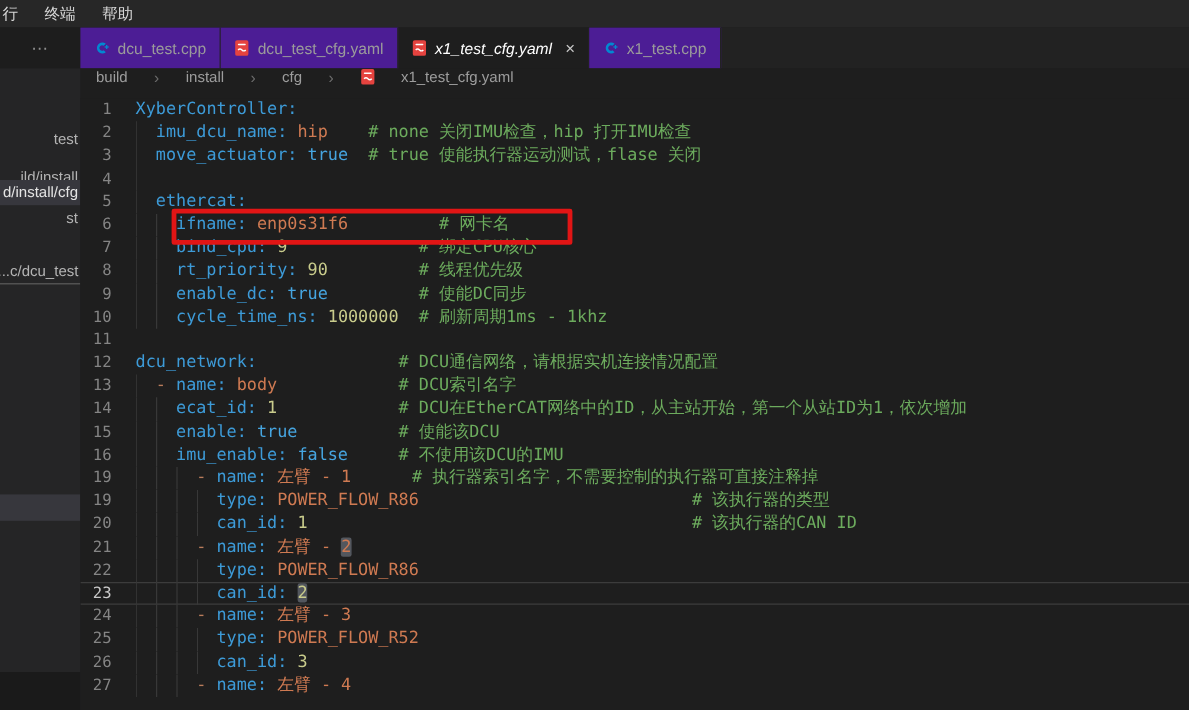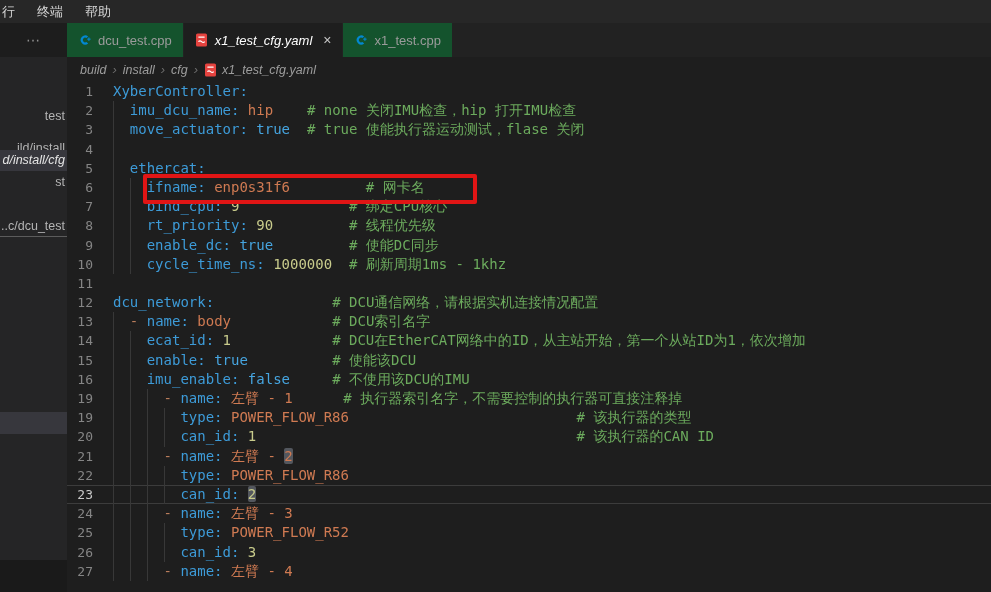--- a/index.html
+++ b/index.html
@@ -17,34 +17,34 @@
   
   .menubar{position:absolute;top:0;left:0;right:0;height:23px;background:#272727;
     display:flex;align-items:center;font-size:13px;color:#d6d6d6;}
   .menu-item{padding:0 11px;height:100%;display:flex;align-items:center;cursor:default;}
   .menu-item:first-child{padding-left:2px;}
   
   .tabbar{position:absolute;top:23px;left:0;right:0;height:34px;background:#222222;display:flex;}
   .tab-lead{width:67px;height:100%;background:#1d1d1d;display:flex;align-items:center;justify-content:center;
     color:#8f8f8f;font-size:14px;letter-spacing:1px;flex:none;}
   .tab{height:100%;display:flex;align-items:center;gap:7px;padding:0 11px;
-    background:#14532d;border-right:1px solid #222222;font-size:13px;color:#9b9b9b;flex:none;cursor:default;}
+    background:#4c1d95;border-right:1px solid #222222;font-size:13px;color:#9b9b9b;flex:none;cursor:default;}
   .tab.active{background:#1e1e1e;color:#ffffff;font-style:italic;}
   .tab .close{font-style:normal;color:#c8c8c8;font-size:14px;margin-left:4px;line-height:1;}
   .file-icon{flex:none;display:inline-flex;}
   
   .breadcrumb{position:absolute;top:57px;left:67px;right:0;height:25px;background:#1e1e1e;
-    display:flex;align-items:center;gap:6px;padding-left:13px;font-size:12.5px;color:#9d9d9d;font-style:italic;}
+    display:flex;align-items:flex-start;gap:22px;padding-left:13px;font-size:12.5px;color:#9d9d9d;}
   .crumb-sep{color:#6d6d6d;font-size:13px;}
   .breadcrumb .file-icon{margin-right:-1px;}
   
   .sidebar{position:absolute;top:57px;left:0;width:67px;bottom:0;background:#252526;overflow:hidden;}
   .side-row{position:absolute;left:0;width:67px;height:21px;line-height:21px;font-size:12.5px;color:#b4b4b4;
     white-space:nowrap;overflow:hidden;direction:rtl;text-align:right;padding-right:2px;}
-  .side-row.selected{background:#37373d;font-style:italic;color:#e4e4e4;}
+  .side-row.selected{background:#37373d;color:#e4e4e4;}
   .side-sep{position:absolute;left:0;width:67px;height:1px;background:#5c5c5c;}
   .side-bar-block{position:absolute;left:0;width:67px;height:22px;background:#37373d;}
   .side-bottom{position:absolute;left:0;width:67px;bottom:0;height:32px;background:#1a1a1a;}
   
   .editor{position:absolute;top:82px;left:67px;right:0;bottom:0;background:#1e1e1e;overflow:hidden;
     font-family:"DejaVu Sans Mono",monospace;font-size:14px;}
   .ln{display:flex;height:19.2px;line-height:19.2px;}
   .ln.cur{box-shadow:inset 0 1px 0 #3c3c3c, inset 0 -1px 0 #3c3c3c;}
   .num{width:46px;flex:none;text-align:right;padding-right:20px;color:#858585;font-size:13px;}
   .ln.cur .num{color:#c8c8c8;}
@@ -79,20 +79,30 @@
       <div class="tab">
         <span class="file-icon">
           <svg width="13" height="14" viewBox="0 0 13 14">
             <path d="M10.2 3.4 A4.6 4.6 0 1 0 10.2 10.6 L8.4 8.9 A2.3 2.3 0 1 1 8.4 5.1 Z" fill="var(--cpp-blue)"></path>
             <rect x="9.2" y="5.6" width="3.4" height="1.1" fill="var(--cpp-blue)"></rect>
             <rect x="10.35" y="4.45" width="1.1" height="3.4" fill="var(--cpp-blue)"></rect>
           </svg>
         </span>
         <span>dcu_test.cpp</span>
       </div>
+      <div class="tab">
+        <span class="file-icon">
+          <svg width="13" height="14" viewBox="0 0 13 14">
+            <rect x="1" y="0.5" width="11" height="13" rx="1.6" fill="var(--yaml-red)"></rect>
+            <rect x="3.2" y="3.4" width="6.6" height="1.3" rx="0.6" fill="#fff"></rect>
+            <path d="M3.4 8.6 q1.6 -1.6 3.2 0 q1.6 1.6 3.2 0" stroke="#fff" stroke-width="1.2" fill="none"></path>
+          </svg>
+        </span>
+        <span>dcu_test_cfg.yaml</span>
+      </div>
       <div class="tab active">
         <span class="file-icon">
           <svg width="13" height="14" viewBox="0 0 13 14">
             <rect x="1" y="0.5" width="11" height="13" rx="1.6" fill="var(--yaml-red)"></rect>
             <rect x="3.2" y="3.4" width="6.6" height="1.3" rx="0.6" fill="#fff"></rect>
             <path d="M3.4 8.6 q1.6 -1.6 3.2 0 q1.6 1.6 3.2 0" stroke="#fff" stroke-width="1.2" fill="none"></path>
           </svg>
         </span>
         <span>x1_test_cfg.yaml</span>
         <span class="close">×</span>

